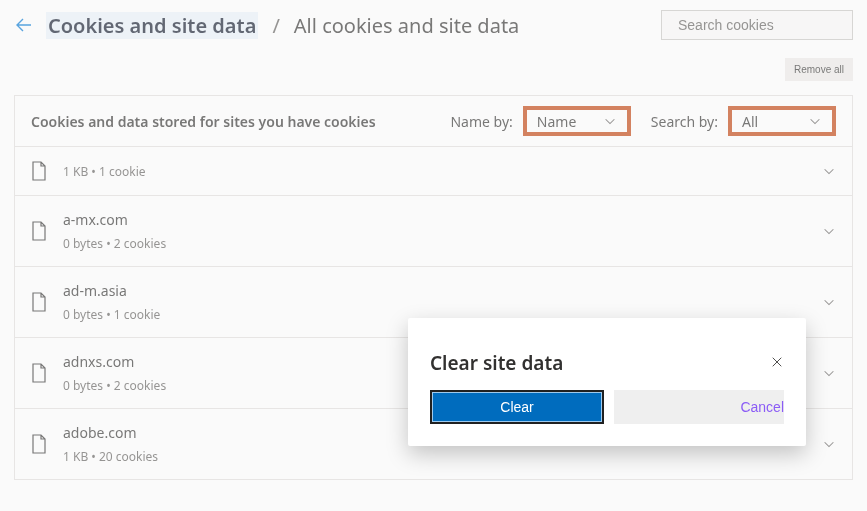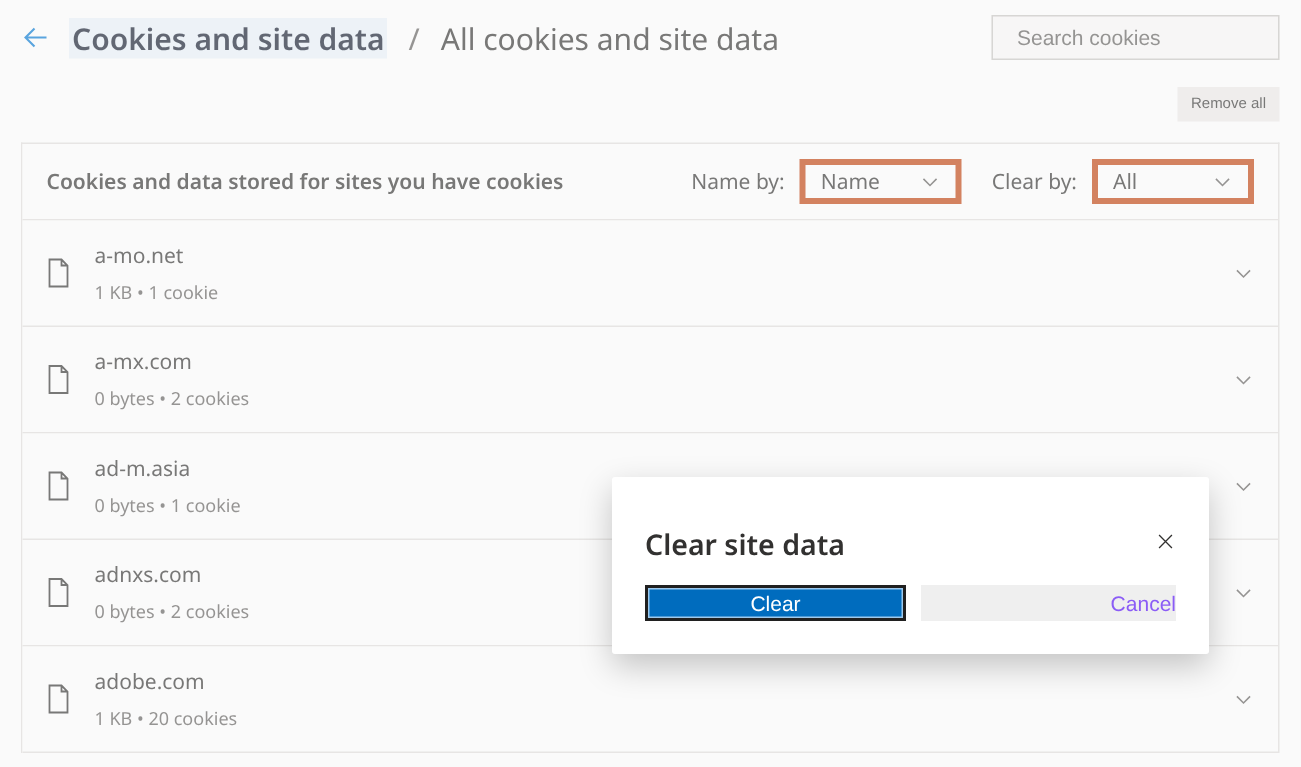--- a/index.html
+++ b/index.html
@@ -133,21 +133,21 @@
       padding: 32px 22px 22px 22px;
     }
     .dialog-head {
       display:flex; align-items: flex-start; justify-content: space-between;
       margin-bottom: 14px;
     }
     .dialog-title { font-size: 19px; font-weight: 600; }
     .close-x { width:14px; height:14px; color:#323130; cursor:pointer; padding:2px;}
     .dialog-body { font-size: 14px; color:#323130; line-height:1.4; margin-bottom: 22px;}
     .dialog-actions { display:flex; gap:10px; }
-    .btn { flex:1; height:24px; font-size:14px; border:1px solid #8a8886; background:#fff; cursor:pointer;}
+    .btn { flex:1; height:34px; font-size:14px; border:1px solid #8a8886; background:#fff; cursor:pointer;}
     .btn-primary { background:#006cbe; color:#fff; border:2px solid #202020; outline:1px solid #9dc9ed; outline-offset:-3px;}
     .btn-secondary { background:#efefef; color:#8b5cf6; border:none;text-align:right;}
   </style>
 </head>
 <body>
 
 <div class="page">
   <div class="header">
     <div class="back-btn">
       <svg viewBox="0 0 16 16" width="16" height="16" fill="none" stroke="currentColor" stroke-width="1.4">
@@ -174,36 +174,35 @@
   <div class="section">
     <div class="section-head">
       <span class="section-title">Cookies and data stored for sites you have cookies</span>
       <span class="ctrl-label">Name by:</span>
       <div class="select">
         <span>Name</span>
         <svg class="chev" viewBox="0 0 16 16" fill="none" stroke="currentColor" stroke-width="1.2">
             <path d="M3 6l5 5 5-5"></path>
           </svg>
       </div>
-      <span class="ctrl-label">Clear by:</span>
+      <span class="ctrl-label">Search by:</span>
       <div class="select">
         <span>All</span>
         <svg class="chev" viewBox="0 0 16 16" fill="none" stroke="currentColor" stroke-width="1.2">
             <path d="M3 6l5 5 5-5"></path>
           </svg>
       </div>
     </div>
 
     <div id="rows">
         <div class="row">
           <svg class="file-icon" viewBox="0 0 16 20" fill="none" stroke="#323130" stroke-width="1.2">
             <path d="M2 1h8l4 4v14H2zM10 1v4h4"></path>
           </svg>
           <div class="row-body">
-            <span class="row-title">a-mo.net</span>
             <span class="row-meta">1 KB • 1 cookie</span>
           </div>
           <svg class="chev" viewBox="0 0 16 16" fill="none" stroke="currentColor" stroke-width="1.2">
             <path d="M3 6l5 5 5-5"></path>
           </svg>
         </div>
         <div class="row">
           <svg class="file-icon" viewBox="0 0 16 20" fill="none" stroke="#323130" stroke-width="1.2">
             <path d="M2 1h8l4 4v14H2zM10 1v4h4"></path>
           </svg>

